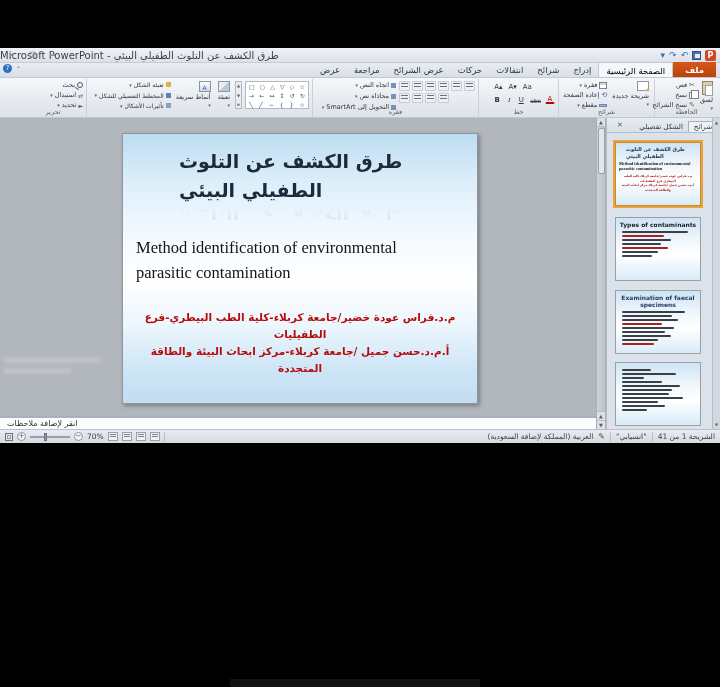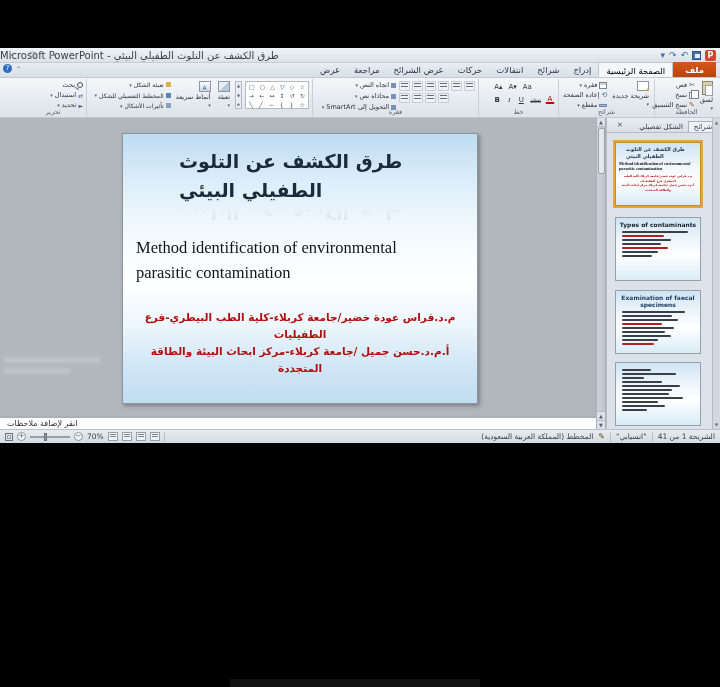--- a/index.html
+++ b/index.html
@@ -172,21 +172,21 @@
       <div class="srow">
           <span class="i-scissors">✂</span>
           <span>قص</span>
         </div>
       <div class="srow">
           <span class="i-copy"></span>
           <span>نسخ</span>
         </div>
       <div class="srow">
           <span class="i-brush">✎</span>
-          <span>نسخ التنسيق</span>
+          <span>نسخ الشرائح</span>
         </div>
     </div>
     <div class="glabel">الحافظة</div>
   </div>
 
   <div class="rgroup" style="width:96px">
     <div class="bigbtn">
       <span class="i-newslide"></span>
       <span>شريحة جديدة</span>
         <span class="dd">▾</span>
@@ -485,17 +485,17 @@
   <span class="vbtn">
       <i></i>
     </span>
   <span class="ssep"></span>
   <div id="status-right">
     <span>الشريحة 1 من 41</span>
     <span class="ssep"></span>
     <span>"انسيابي"</span>
     <span class="ssep"></span>
     <span class="spell-icon">✎</span>
-    <span>المخطط (المملكة العربية السعودية)</span>
+    <span>العربية (المملكة لإضافة السعودية)</span>
   </div>
 </div>
 
 <div class="abs" id="letterbox-bottom-accent"></div>
 
 </body></html>

